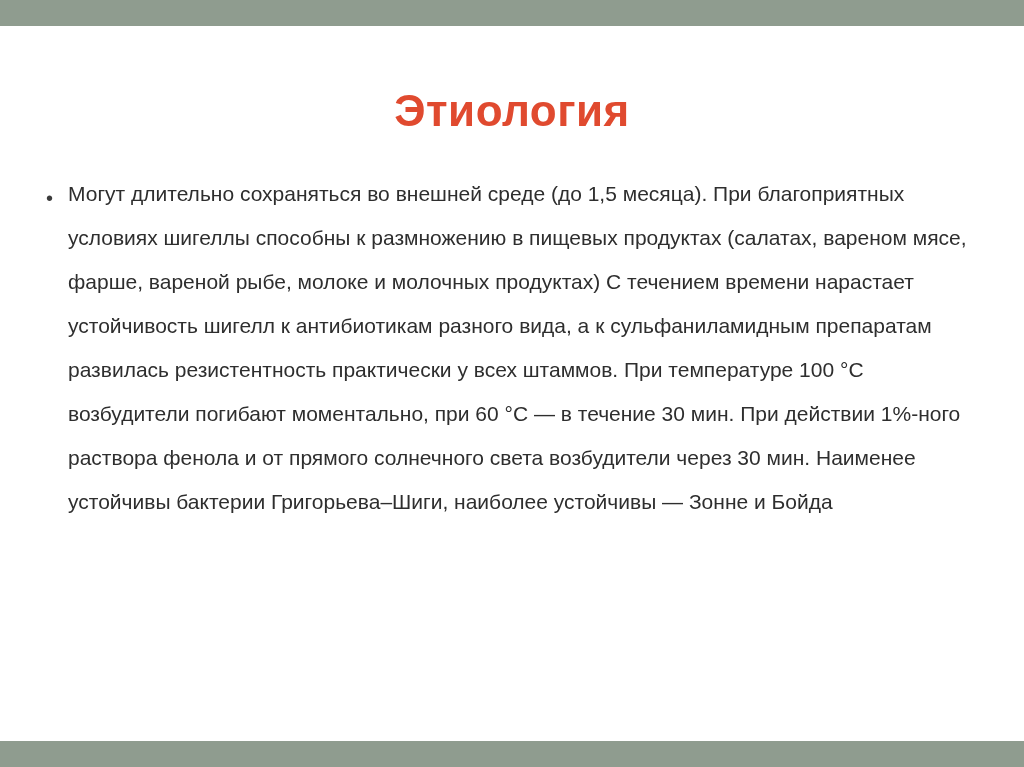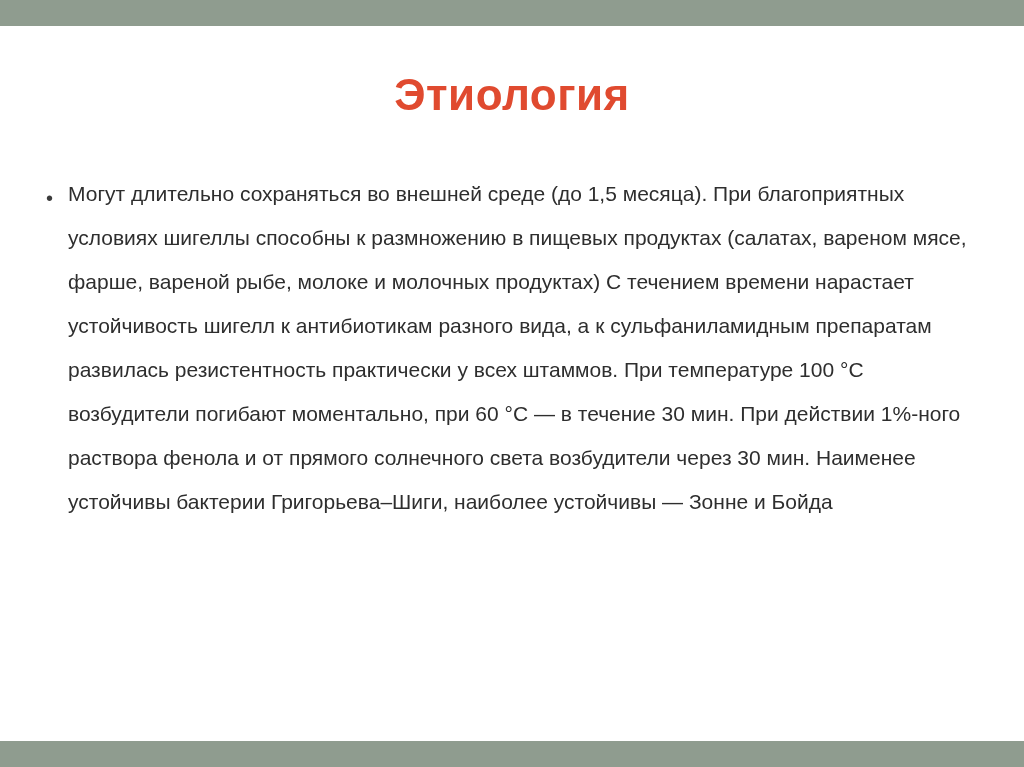--- a/index.html
+++ b/index.html
@@ -25,21 +25,21 @@
   .slide-inner {
     position: absolute;
     top: 0;
     left: 0;
     right: 0;
     bottom: 0;
     background: #ffffff;
   }
   .title {
     position: absolute;
-    top: 44px;
+    top: 60px;
     left: 60px;
     width: 904px;
     text-align: center;
     font-size: 44px;
     font-weight: bold;
     color: #e04a2f;
     letter-spacing: 0.5px;
   }
   .body-block {
     position: absolute;

